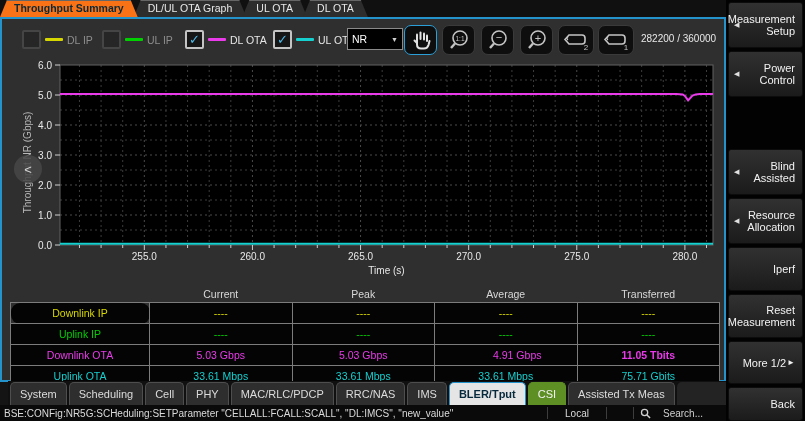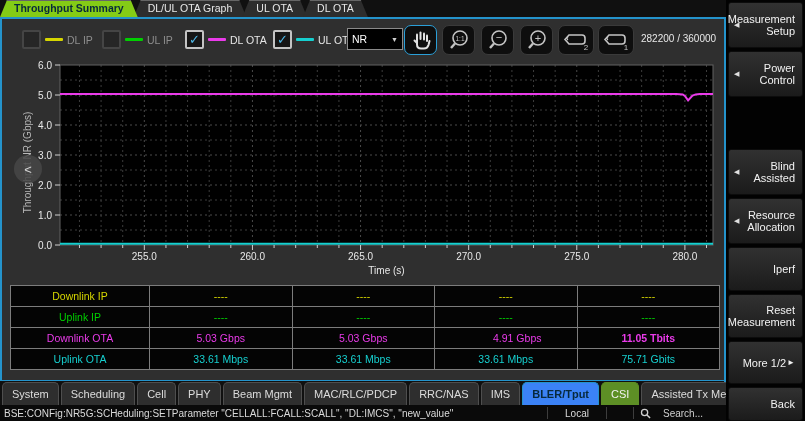--- a/index.html
+++ b/index.html
@@ -6,21 +6,21 @@
   body{width:805px;height:421px;position:relative;overflow:hidden;
        font-family:"Liberation Sans","DejaVu Sans",sans-serif;color:#e6e6e6;
        -webkit-font-smoothing:antialiased;}
   .main{position:absolute;left:0;top:0;width:726px;height:421px;background:#141414;}
 
   
   .top-tabs{position:absolute;left:0;top:0;height:17px;width:726px;display:flex;background:#101010;}
   .ttab{height:17px;line-height:17px;padding:0 14px;font-size:10.5px;color:#e8e8e8;
         background:#2d2d2d;clip-path:polygon(7px 0,calc(100% - 7px) 0,100% 100%,0 100%);
         margin-right:-4px;box-shadow:inset 0 1px 0 #666;cursor:default;white-space:nowrap;}
-  .ttab.active{background:#84cc16;color:#07293c;font-weight:bold;z-index:2;}
+  .ttab.active{background:#f97316;color:#07293c;font-weight:bold;z-index:2;}
 
   
   .panel{position:absolute;left:0;top:17px;width:722px;height:361px;
          border:2px solid #2493cb;background:#2f2f2f;}
 
   
   .legend-row{position:absolute;left:0;top:0;width:718px;height:40px;}
   .leg-item{position:absolute;top:11px;display:flex;align-items:center;gap:4px;}
   .cb{width:15px;height:15px;border-radius:2px;display:flex;align-items:center;justify-content:center;
       font-size:13px;font-weight:bold;}
@@ -49,25 +49,25 @@
   svg{font-family:"Liberation Sans","DejaVu Sans",sans-serif;}
 
   
   .tput-table{position:absolute;left:8px;top:266px;width:710px;border-collapse:collapse;table-layout:fixed;}
   .tput-table th{font-size:10.5px;font-weight:normal;color:#d8d8d8;height:15px;border:none;background:transparent;}
   .tput-table td{background:#040404;border:1px solid #7c7c7c;height:18px;text-align:center;
                  font-size:10.5px;}
   .tput-table col.c0{width:139px;}
 
   
-  .bottom-tabs{position:absolute;left:0;top:381px;width:722px;height:24px;background:#101010;
+  .bottom-tabs{position:absolute;left:8px;top:381px;width:722px;height:24px;background:#101010;
                display:flex;align-items:stretch;padding-left:2px;}
   .btab{margin:1px 2px 0 0;padding:0 9px;display:flex;align-items:center;font-size:11px;color:#dcdcdc;
         background:#2e2e2e;border:1px solid #4e4e4e;border-bottom:none;border-radius:5px 5px 0 0;white-space:nowrap;}
-  .btab.sel{background:#3b82f6;color:#07293c;font-weight:bold;border-color:#2493cb;}
+  .btab.sel{background:#e5e5e5;color:#07293c;font-weight:bold;border-color:#2493cb;}
   .btab.green{background:#5d8f25;color:#f2f2f2;border-color:#5d8f25;}
   .btab-filler{flex:1;margin:1px 0 0 0;background:#232323;border-radius:5px 5px 0 0;}
 
   
   .status-bar{position:absolute;left:0;top:405px;width:726px;height:16px;background:#0a0a0a;
               display:flex;align-items:center;font-size:10px;color:#dadada;}
   .sb-cmd{flex:1;padding-left:4px;white-space:nowrap;overflow:hidden;}
   .sb-div{width:1px;height:12px;background:#3d3d3d;}
   .sb-local{width:58px;text-align:center;}
   .sb-blank{width:26px;}
@@ -280,22 +280,29 @@
 
     <table class="tput-table">
       <colgroup>
           <col class="c0">
           <col>
           <col>
           <col>
           <col>
         </colgroup>
       <tbody>
+          <tr>
+        <th></th>
+        <th>Current</th>
+        <th>Peak</th>
+        <th>Average</th>
+        <th>Transferred</th>
+      </tr>
       <tr>
-        <td style="color: rgb(214, 214, 0);">Downlink IP</td>
+        <td style="color: rgb(214, 214, 0); border-radius: 9px;">Downlink IP</td>
         <td style="color: rgb(214, 214, 0);">----</td>
         <td style="color: rgb(214, 214, 0);">----</td>
         <td style="color: rgb(214, 214, 0);">----</td>
         <td style="color: rgb(214, 214, 0);">----</td>
       </tr>
       <tr>
         <td style="color: rgb(0, 207, 0); margin-left: 44px;">Uplink IP</td>
         <td style="color: rgb(0, 207, 0);">----</td>
         <td style="color: rgb(0, 207, 0);">----</td>
         <td style="color: rgb(0, 207, 0);">----</td>
@@ -317,21 +324,20 @@
       </tr>
     </tbody>
       </table>
   </div>
 
   <div class="bottom-tabs">
     <div class="btab">System</div>
     <div class="btab">Scheduling</div>
     <div class="btab">Cell</div>
     <div class="btab">PHY</div>
-    <div class="btab">Beam Mgmt</div>
     <div class="btab">MAC/RLC/PDCP</div>
     <div class="btab">RRC/NAS</div>
     <div class="btab">IMS</div>
     <div class="btab sel">BLER/Tput</div>
     <div class="btab green">CSI</div>
     <div class="btab">Assisted Tx Meas</div>
     <div class="btab-filler"></div>
   </div>
 
   <div class="status-bar">

